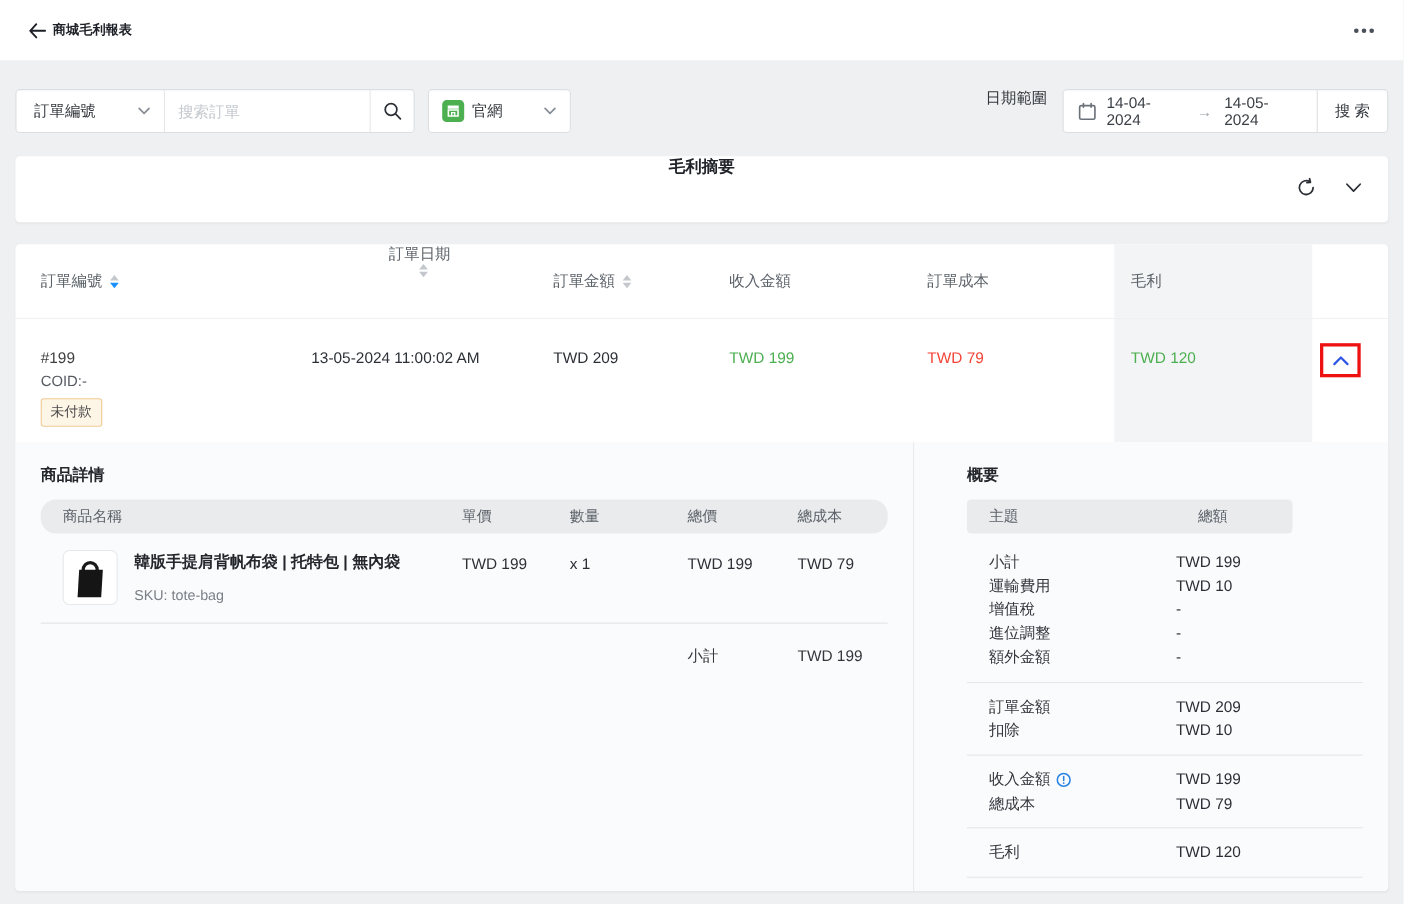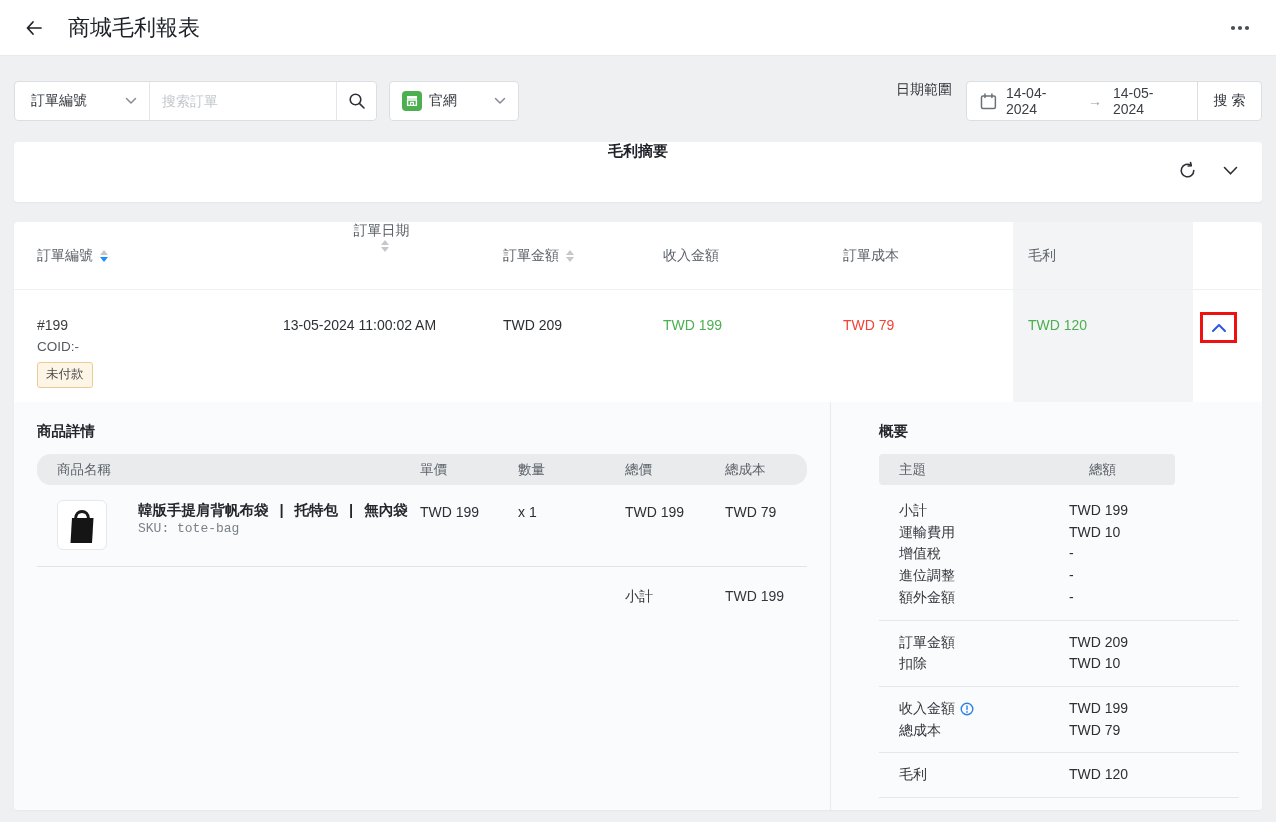--- a/index.html
+++ b/index.html
@@ -6,21 +6,21 @@
   html,body { width:1276px; height:822px; }
   body {
     position:relative; background:#eef0f1; overflow:hidden;
     font-family:"Liberation Sans","DejaVu Sans",sans-serif; color:#33373d; font-size:14px;
   }
   svg { display:block; }
   
   .topbar { position:absolute; top:0; left:0; right:0; height:56px; background:#fff;
     border-bottom:1px solid #e7e9eb; display:flex; align-items:center; padding:0 22px; }
   .back-btn { width:24px; height:24px; display:flex; align-items:center; justify-content:center; cursor:pointer; }
-  .page-title { margin-left:22px; font-size:22px; font-weight:400; color:#1d2026; }
+  .page-title { margin-left:2px; font-size:12px; font-weight:700; color:#1d2026; }
   .more-btn { margin-left:auto; width:28px; height:24px; display:flex; align-items:center; justify-content:center; cursor:pointer; }
   
   .filter-row { position:absolute; top:81px; left:14px; right:14px; height:40px; display:flex; align-items:center; }
   .search-group { display:flex; height:40px; background:#fff; border:1px solid #dcdfe2; border-radius:4px; }
   .search-type { width:135px; display:flex; align-items:center; justify-content:space-between;
     padding:0 12px 0 16px; border-right:1px solid #e4e7e9; cursor:pointer; }
   .search-input { width:186px; border:none; outline:none; padding:0 12px; font-size:14px;
     font-family:inherit; color:#33373d; background:transparent; }
   .search-input::placeholder { color:#c3c8cd; }
   .search-icon-seg { width:40px; display:flex; align-items:center; justify-content:center;
@@ -72,25 +72,25 @@
     display:flex; align-items:center; justify-content:center; cursor:pointer; }
   
   .expanded { flex:1; background:#fafbfc; display:flex; }
   .left-panel { width:816px; padding:20px 23px 0 23px; }
   .right-panel { flex:1; border-left:1px solid #e8eaed; padding:20px 10px 0 48px; }
   .section-title { font-size:14.5px; font-weight:700; color:#23262b; }
   .pd-head { margin-top:13px; height:31px; background:#e9ebed; border-radius:14px; display:flex;
     align-items:center; padding:0 20px; font-size:13.5px; color:#5c6269; }
   .pdc-name{flex:1;} .pdc-a{width:98px;} .pdc-b{width:107px;} .pdc-c{width:100px;} .pdc-d{width:62px;}
   .pd-row { display:flex; align-items:flex-start; padding:15px 20px 16px; }
-  .pd-prod { flex:1; display:flex; gap:31px; padding-right:10px;font-family:Liberation Mono, monospace; }
+  .pd-prod { flex:1; display:flex; gap:15px; padding-right:10px; }
   .prod-img { width:50px; height:50px; background:#fff; border:1px solid #e6e8ea; border-radius:6px;
     display:flex; align-items:center; justify-content:center; flex:none; }
   .prod-name { font-weight:700; color:#23262b; font-size:14.5px; line-height:1.3; padding-top:2px; }
-  .prod-sku { margin-top:0; font-weight:400; color:#7b8188; font-size:13px; }
+  .prod-sku { margin-top:12px; font-weight:400; color:#7b8188; font-size:13px; }
   .pd-val { padding-top:4px; color:#2c3036; }
   .pd-divider { height:1px; background:#e2e4e7; }
   .pd-subtotal { display:flex; padding:21px 20px 0; }
   .sum-head { margin-top:13px; width:296px; height:31px; background:#e9ebed; border-radius:4px;
     display:flex; align-items:center; padding:0 20px; font-size:13.5px; color:#5c6269; }
   .sh-label { width:190px; } .sh-value { flex:1; }
   .sum-group { width:360px; padding:0 20px; }
   .sum-group.first { margin-top:15px; }
   .sum-row { display:flex; line-height:21.7px; }
   .sum-row .lab { width:170px; color:#33373d; display:flex; align-items:center; gap:5px; }

